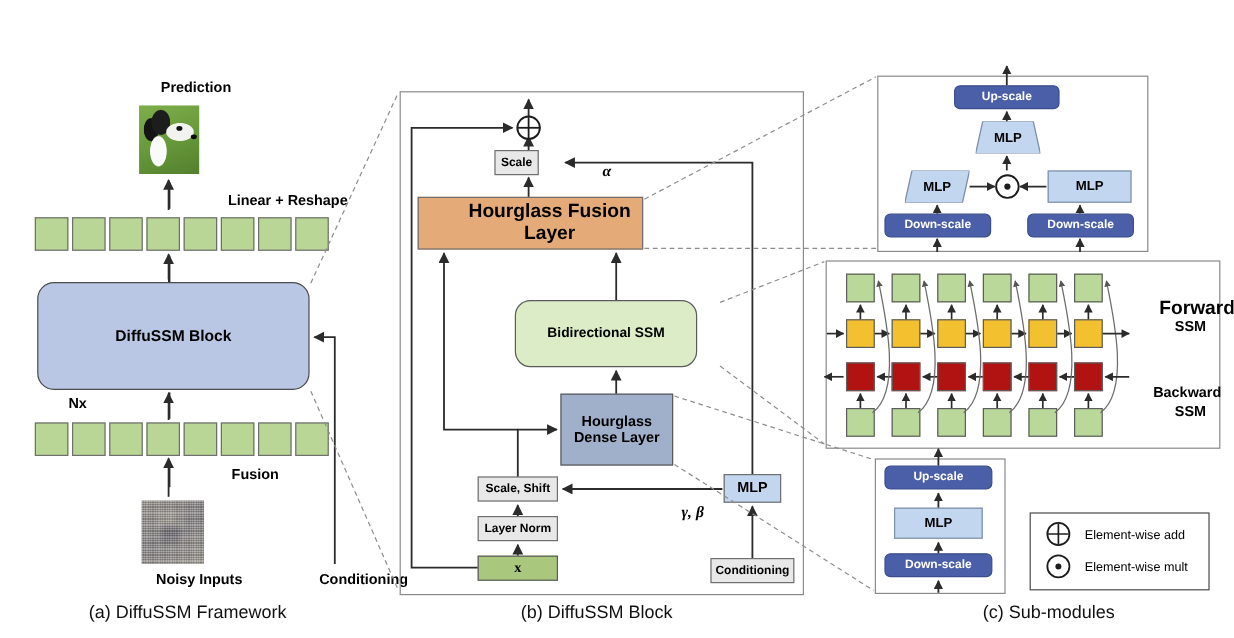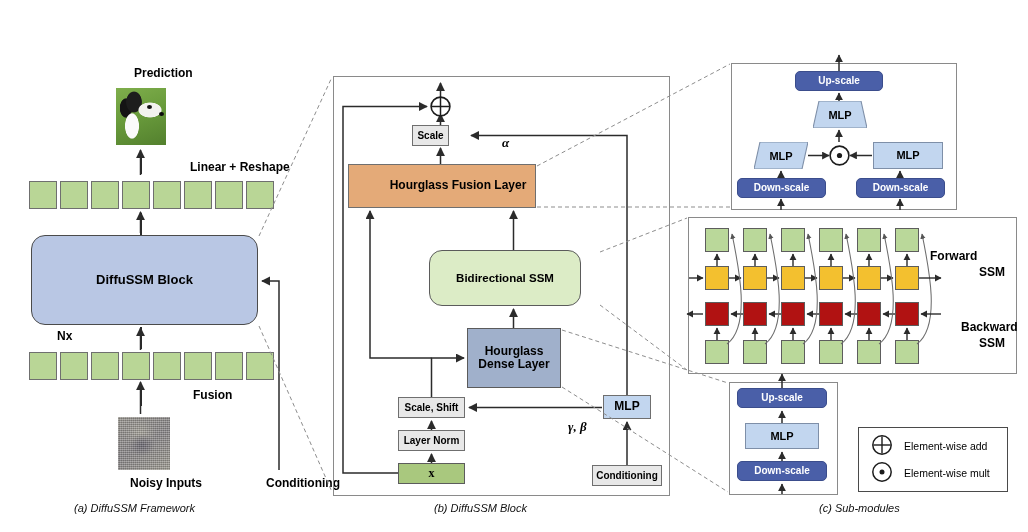--- a/index.html
+++ b/index.html
@@ -1,29 +1,29 @@
 <!DOCTYPE html>
 <html><head>
 <meta charset="utf-8">
 <style>
   html,body{margin:0;padding:0;background:#ffffff;}
   body{width:1028px;height:532px;position:relative;
        font-family:"Liberation Sans", sans-serif;color:#000;overflow:hidden;}
   #stage{position:absolute;left:0;top:0;width:1028px;height:532px;}
   .abs{position:absolute;box-sizing:border-box;}
   .lbl{position:absolute;font-weight:bold;white-space:nowrap;padding-left:28px;}
-  .cap{position:absolute;white-space:nowrap;font-size:11px;color:#111;font-style:italic;}
+  .cap{position:absolute;white-space:nowrap;font-size:15px;color:#111;}
 
   
   .box{position:absolute;box-sizing:border-box;display:flex;align-items:center;
        justify-content:center;text-align:center;font-weight:bold;line-height:1.12;}
   .greytok{background:#e8e8e8;border:1.2px solid #6f6f6f;font-size:10px;}
   .greentok{background:#b9d696;border:1.4px solid #6f6f6f;}
   .xbox{background:#a9c87e;border:1.4px solid #5c5c5c;font-size:12px;font-family:"Liberation Serif",serif;font-weight:bold;}
-  .orange{background:#e4aa78;border:1.2px solid #6f6f6f;font-size:12px;padding-left:32px;}
+  .orange{background:#e4aa78;border:1.2px solid #6f6f6f;font-size:16px;padding-left:32px;}
   .ssmgreen{background:#dcecc6;border:1.6px solid #5b5b5b;border-radius:13px;font-size:11.5px;}
   .hgdense{background:#a0b0cb;border:1.2px solid #5b5b5b;font-size:12px;}
   .mlpblue{background:#c2d6ef;border:1.2px solid #6f6f6f;font-size:12px;}
   .bigblue{background:#b9c7e4;border:1.6px solid #4b4b4b;border-radius:14px;font-size:13px;}
   .dkblue{background:#4a5fa8;border:1px solid #3b4d8c;border-radius:5px;color:#fff;
           font-size:10px;font-weight:bold;}
   .ltblue{background:#c2d6ef;border:1.2px solid #7e8fa8;font-size:12px;}
 
   .panel{position:absolute;border:1.1px solid #8a8a8a;background:transparent;}
 
@@ -188,21 +188,21 @@
   <div class="box dkblue" style="left:737px;top:178px;width:89px;height:20px;">
     <span>Down-scale</span>
   </div>
 
   <div class="box dkblue" style="left:856px;top:178px;width:89px;height:20px;">
     <span>Down-scale</span>
   </div>
 
   <div class="panel" style="left:688px;top:217px;width:327px;height:155px;"></div>
 
-  <div class="lbl" style="left:902px;top:249px;font-size:12px;">Forward</div>
+  <div class="lbl" style="left:938px;top:249px;font-size:16px;">Forward</div>
   <div class="lbl" style="left:951px;top:265px;font-size:12px;">SSM</div>
   <div class="lbl" style="left:933px;top:320px;font-size:12px;">Backward</div>
   <div class="lbl" style="left:951px;top:336px;font-size:12px;">SSM</div>
 
   <div id="ssm-cells">
       <div class="cellsq cg" style="left: 705px; top: 228px; width: 24px; height: 24px;"></div>
       <div class="cellsq cy" style="left: 705px; top: 266px; width: 24px; height: 24px;"></div>
       <div class="cellsq cr" style="left: 705px; top: 302px; width: 24px; height: 24px;"></div>
       <div class="cellsq cg" style="left: 705px; top: 340px; width: 24px; height: 24px;"></div>
       <div class="cellsq cg" style="left: 743px; top: 228px; width: 24px; height: 24px;"></div>

